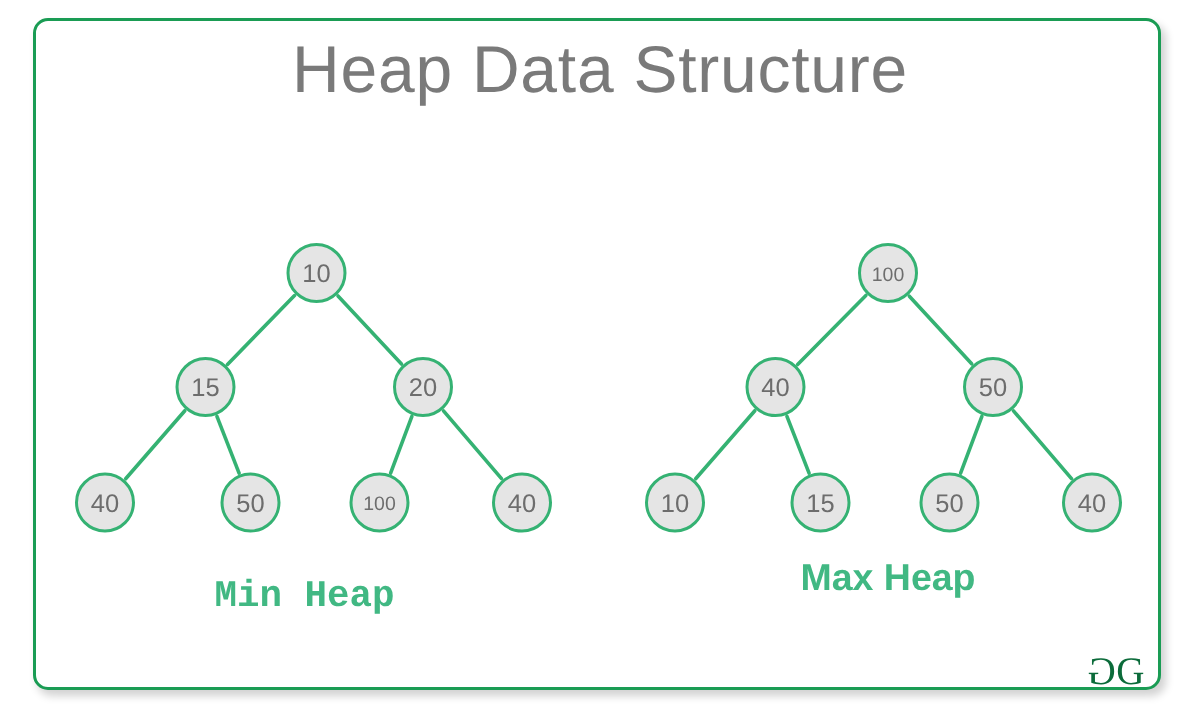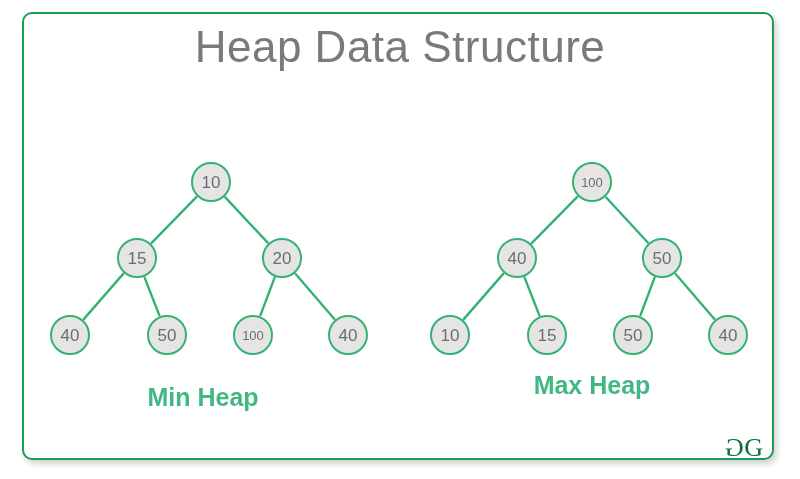--- a/index.html
+++ b/index.html
@@ -131,19 +131,19 @@
       <div class="node wide" style="left: 592px; top: 182px;">100</div>
       <div class="node" style="left: 517px; top: 258px;">40</div>
       <div class="node" style="left: 662px; top: 258px;">50</div>
       <div class="node" style="left: 450px; top: 335px;">10</div>
       <div class="node" style="left: 547px; top: 335px;">15</div>
       <div class="node" style="left: 633px; top: 335px;">50</div>
       <div class="node" style="left: 728px; top: 335px;">40</div>
     </div>
 
   <div id="labels-layer">
-      <div class="heap-label" style="left: 203px; top: 383px;">Min Heap</div>
+      <div class="heap-label" style="left: 203px; top: 383px; font-family: Liberation Mono, monospace;">Min Heap</div>
       <div class="heap-label" style="left: 592px; top: 371px;">Max Heap</div>
     </div>
 
   <div class="gfg-logo"><span class="flip">G</span><span>G</span></div>
 
 </div>
 
 </body></html>

